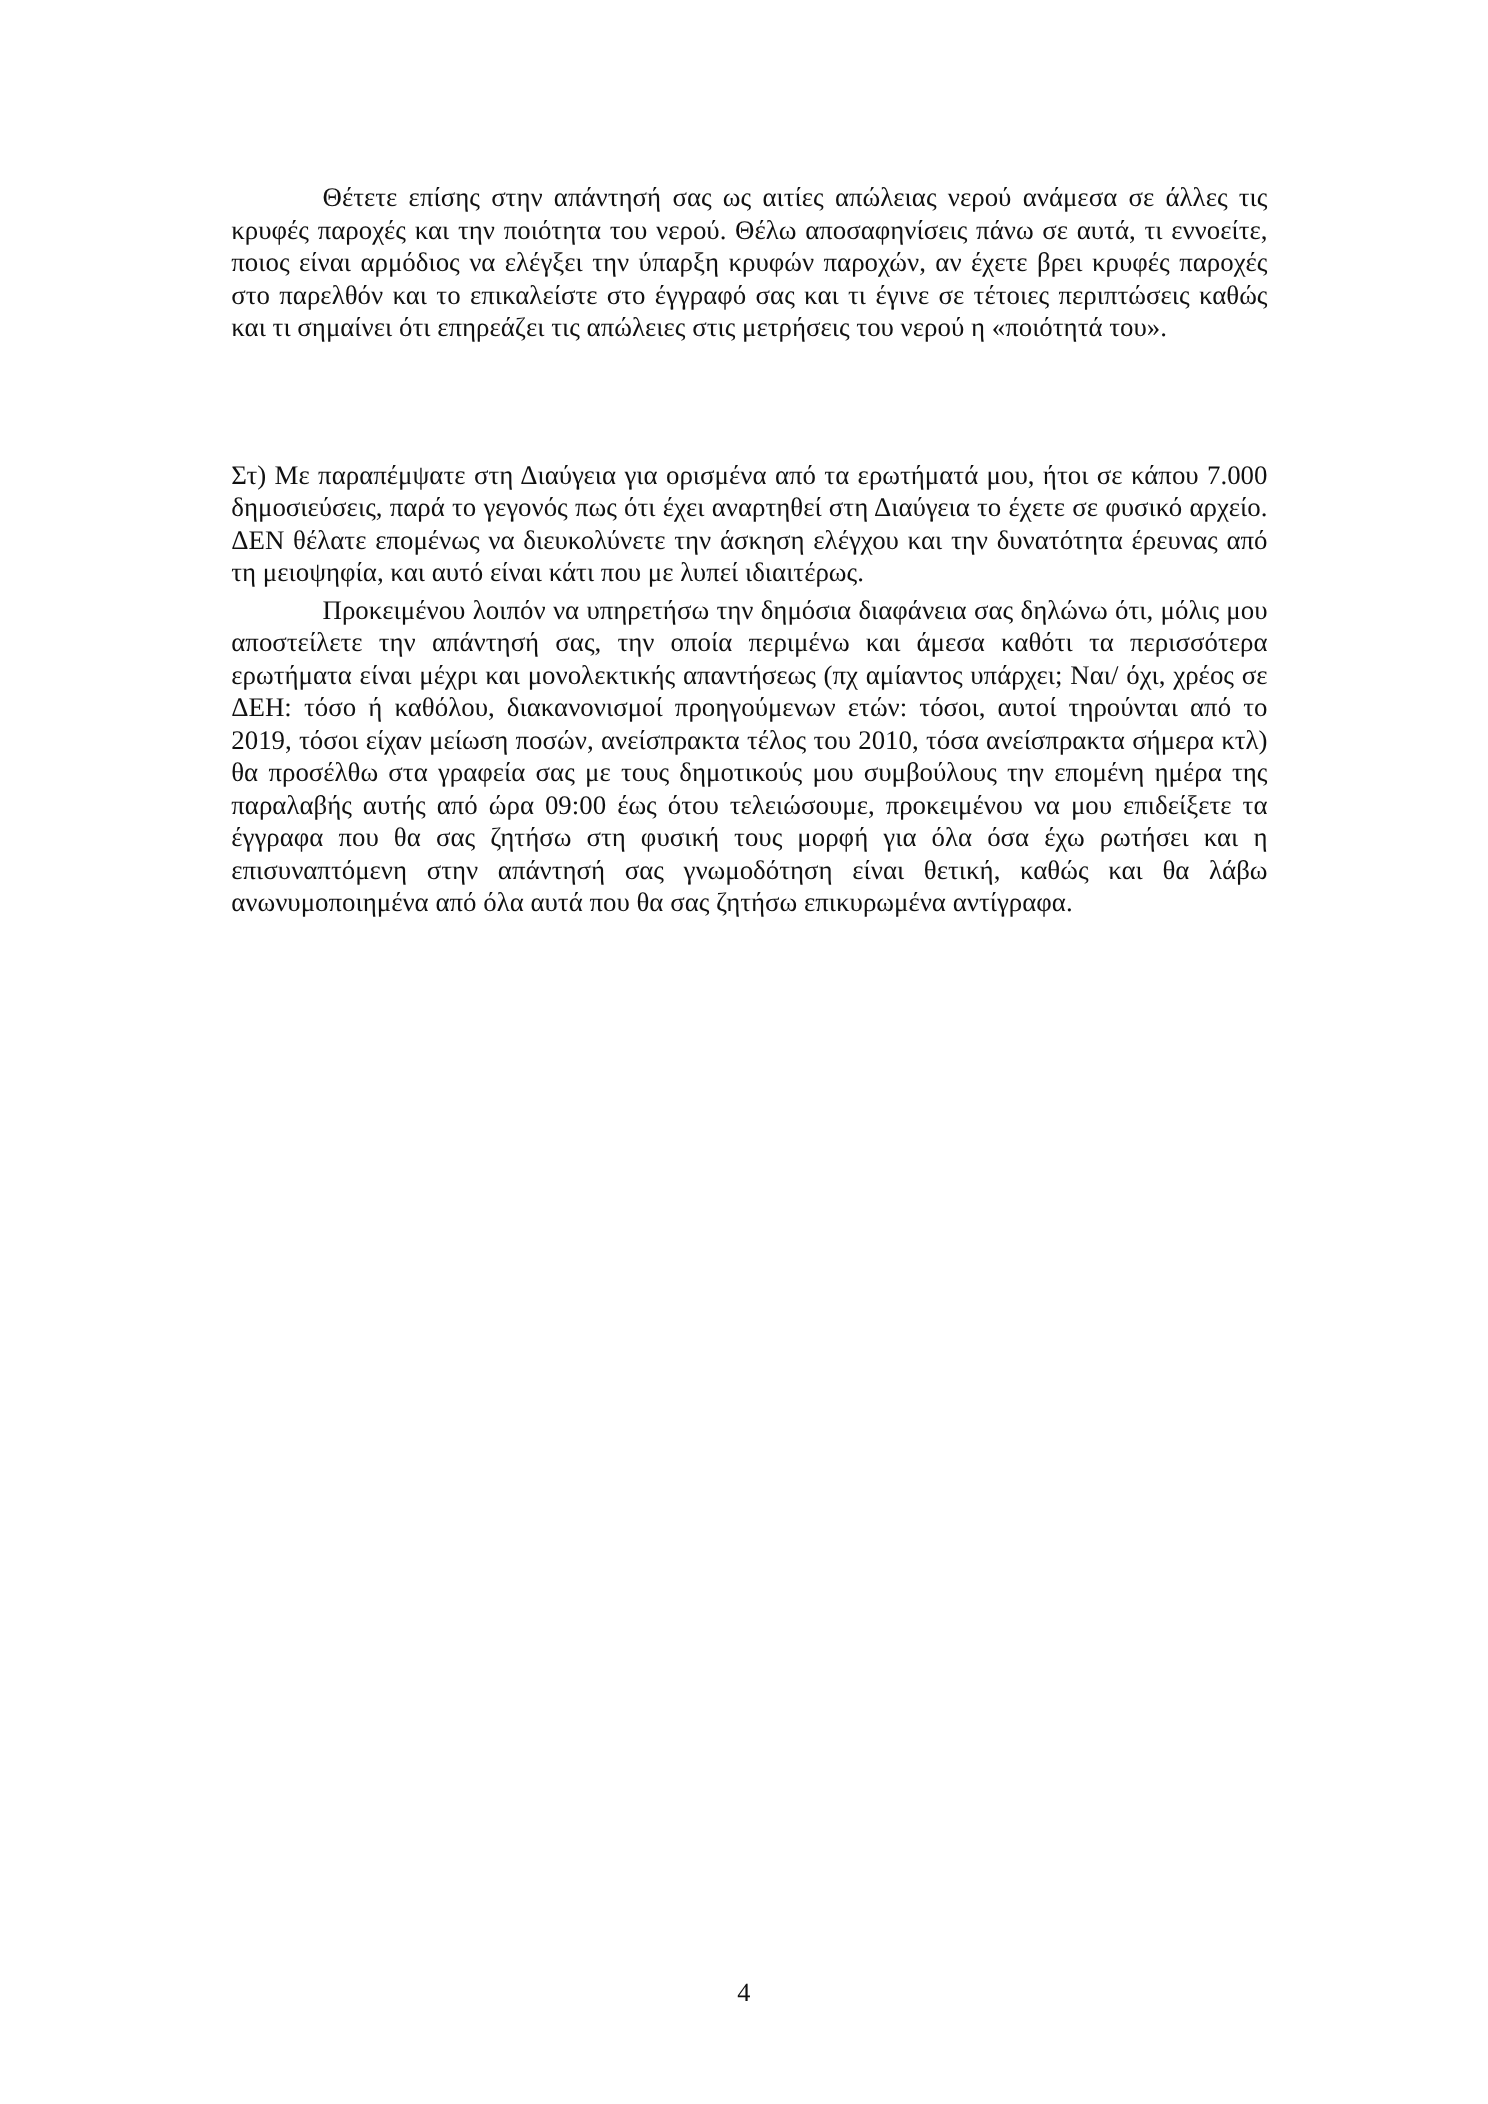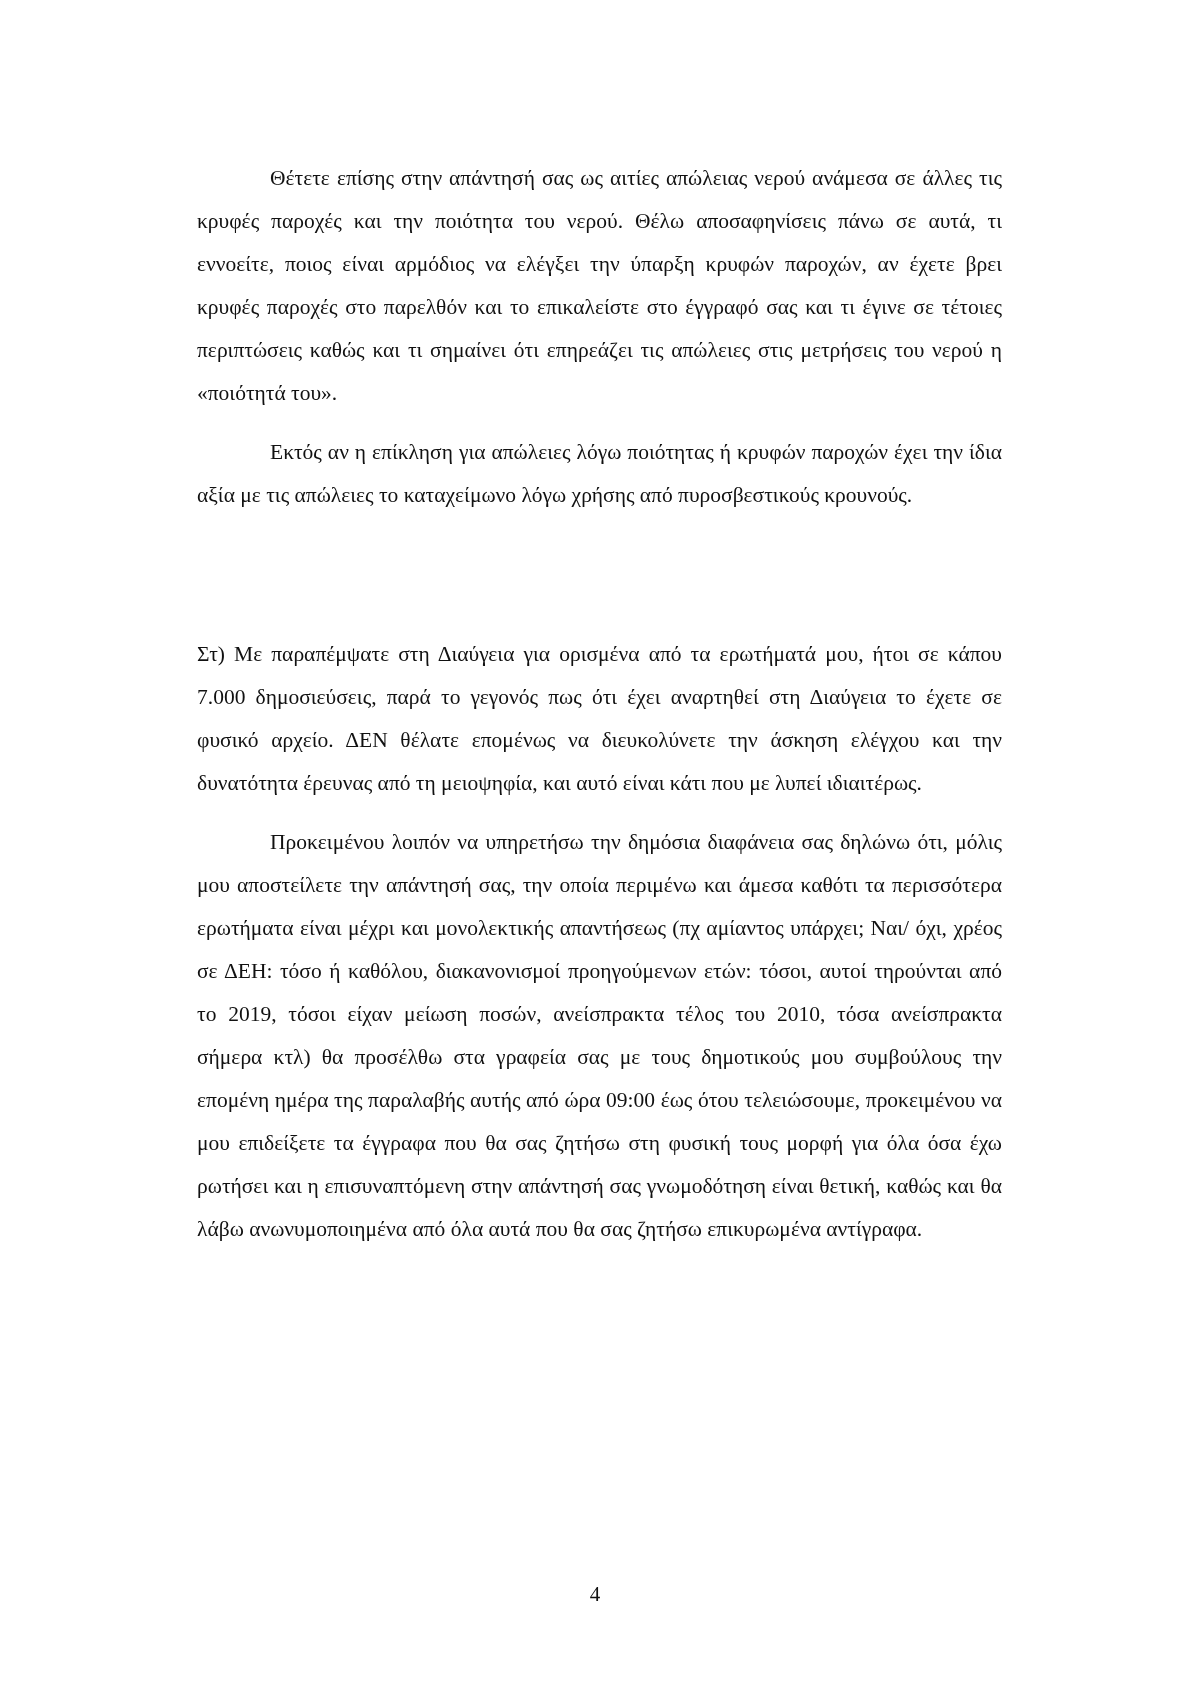--- a/index.html
+++ b/index.html
@@ -15,23 +15,23 @@
       font-family: "Liberation Serif", "DejaVu Serif", serif;
       color: #111111;
     }
     .page {
       position: absolute;
       left: 181px;
       top: 141px;
       width: 837px;
     }
     .para {
-      margin: 16px;
+      margin: 4px;
       font-size: 21.5px;
-      line-height: 43px;
+      line-height: 26px;
       text-align: justify;
     }
     .para.indent {
       text-indent: 73px;
     }
     .gap {
       height: 42px;
     }
     .page-number {
       position: absolute;
@@ -41,20 +41,19 @@
       text-align: center;
       font-size: 21px;
       font-family: "Liberation Serif", "DejaVu Serif", serif;
     }
   </style>
 </head>
 <body>
 
 <div class="page">
   <p class="para indent">Θέτετε επίσης στην απάντησή σας ως αιτίες απώλειας νερού ανάμεσα σε άλλες τις κρυφές παροχές και την ποιότητα του νερού. Θέλω αποσαφηνίσεις πάνω σε αυτά, τι εννοείτε, ποιος είναι αρμόδιος να ελέγξει την ύπαρξη κρυφών παροχών, αν έχετε βρει κρυφές παροχές στο παρελθόν και το επικαλείστε στο έγγραφό σας και τι έγινε σε τέτοιες περιπτώσεις καθώς και τι σημαίνει ότι επηρεάζει τις απώλειες στις μετρήσεις του νερού η «ποιότητά του».</p>
-  <p class="para indent">Εκτός αν η επίκληση για απώλειες λόγω ποιότητας ή κρυφών παροχών έχει την ίδια αξία με τις απώλειες το καταχείμωνο λόγω χρήσης από πυροσβεστικούς κρουνούς.</p>
   <div class="gap"></div>
   <div class="gap"></div>
   <p class="para">Στ) Με παραπέμψατε στη Διαύγεια για ορισμένα από τα ερωτήματά μου, ήτοι σε κάπου 7.000 δημοσιεύσεις, παρά το γεγονός πως ότι έχει αναρτηθεί στη Διαύγεια το έχετε σε φυσικό αρχείο. ΔΕΝ θέλατε επομένως να διευκολύνετε την άσκηση ελέγχου και την δυνατότητα έρευνας από τη μειοψηφία, και αυτό είναι κάτι που με λυπεί ιδιαιτέρως.</p>
   <p class="para indent">Προκειμένου λοιπόν να υπηρετήσω την δημόσια διαφάνεια σας δηλώνω ότι, μόλις μου αποστείλετε την απάντησή σας, την οποία περιμένω και άμεσα καθότι τα περισσότερα ερωτήματα είναι μέχρι και μονολεκτικής απαντήσεως (πχ αμίαντος υπάρχει; Ναι/ όχι, χρέος σε ΔΕΗ: τόσο ή καθόλου, διακανονισμοί προηγούμενων ετών: τόσοι, αυτοί τηρούνται από το 2019, τόσοι είχαν μείωση ποσών, ανείσπρακτα τέλος του 2010, τόσα ανείσπρακτα σήμερα κτλ) θα προσέλθω στα γραφεία σας με τους δημοτικούς μου συμβούλους την επομένη ημέρα της παραλαβής αυτής από ώρα 09:00 έως ότου τελειώσουμε, προκειμένου να μου επιδείξετε τα έγγραφα που θα σας ζητήσω στη φυσική τους μορφή για όλα όσα έχω ρωτήσει και η επισυναπτόμενη στην απάντησή σας γνωμοδότηση είναι θετική,  καθώς και θα λάβω ανωνυμοποιημένα από όλα αυτά που θα σας ζητήσω επικυρωμένα αντίγραφα.</p>
 </div>
 
 <div class="page-number">4</div>
 
 </body></html>

